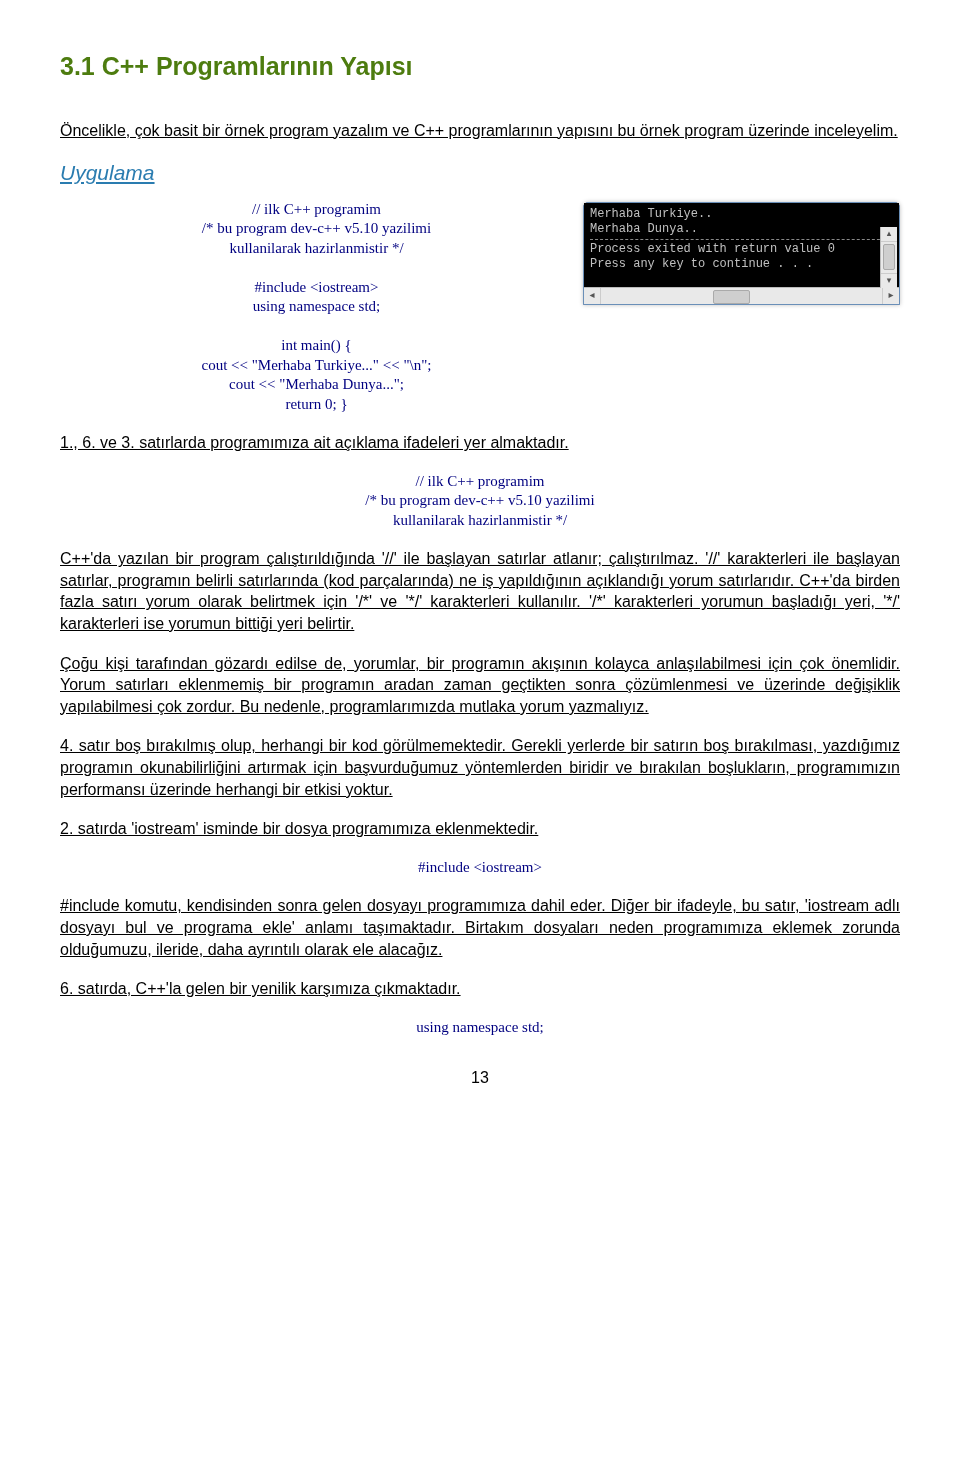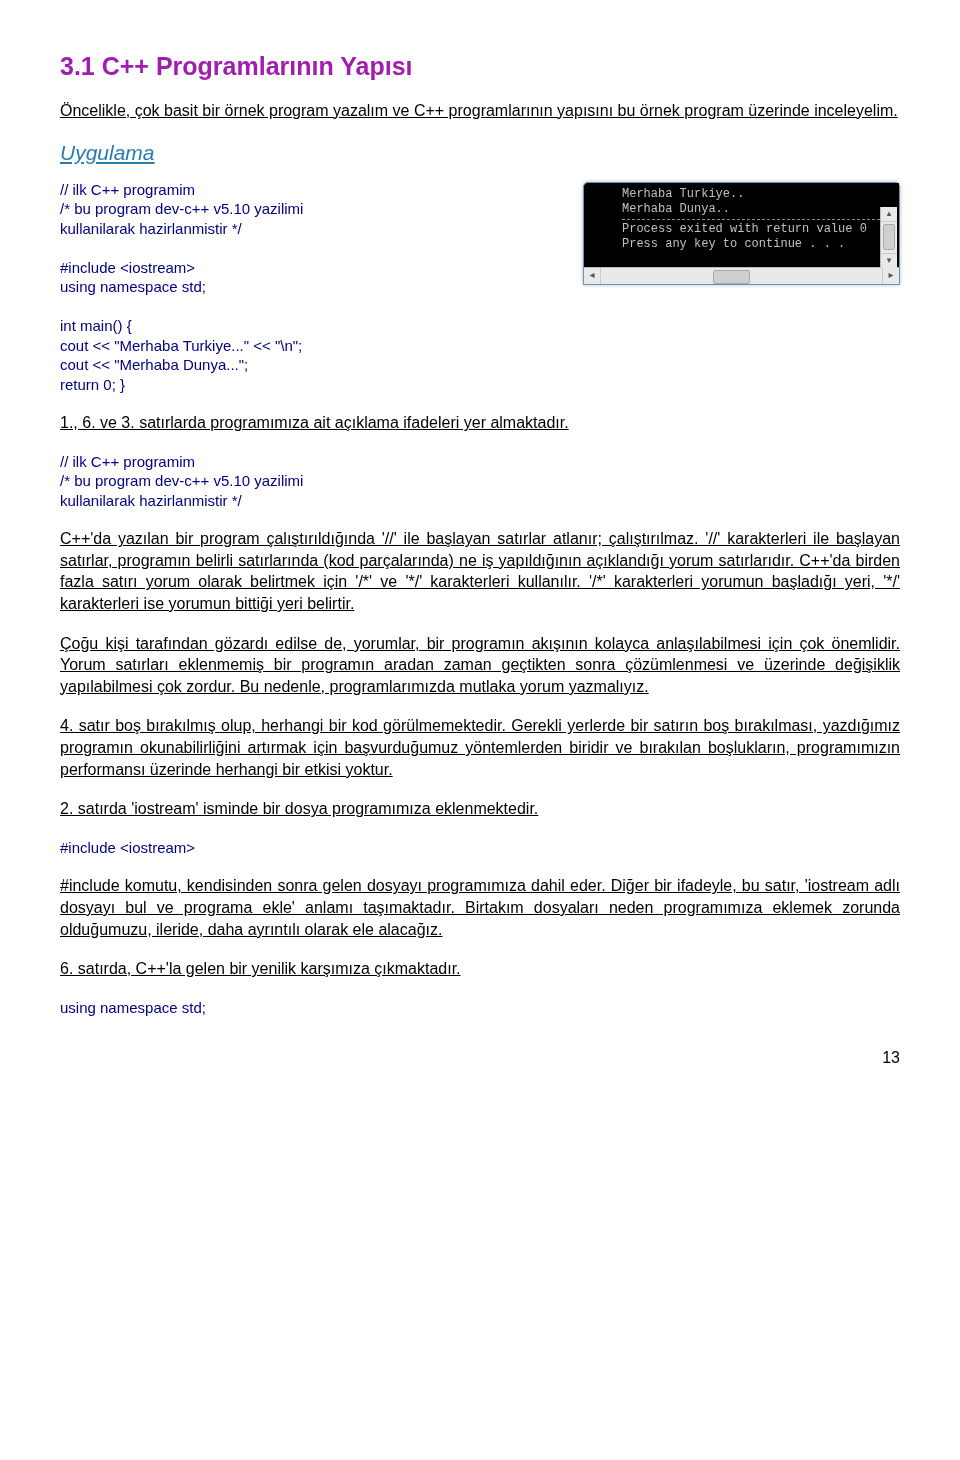--- a/index.html
+++ b/index.html
@@ -5,30 +5,31 @@
   body {
     font-family: Arial, Helvetica, sans-serif;
     width: 960px;
     margin: 0;
     padding: 50px 60px 40px 60px;
     box-sizing: border-box;
     font-size: 16px;
     line-height: 1.35;
     color: #000;
   }
-  h2.section { color: #a21caf; font-size: 25px; font-weight: bold; margin: 0 0 16px 0; }
+  h2.section { color: #4d7c0f; font-size: 25px; font-weight: bold; margin: 0 0 36px 0; }
   p { margin: 0 0 18px 0; text-align: justify; text-decoration: underline; }
   p.ital { font-style: italic; color: #2a7cb0; margin-bottom: 12px; font-size: 21px; }
   pre {
-    font-family: Liberation Sans, sans-serif;
+    font-family: Liberation Serif, serif;
     color: #000080;
     font-size: 15px;
     margin: 0 0 18px 0;
     line-height: 1.3;
     white-space: pre-wrap;
+    text-align: center;
   }
   .row { display: flex; align-items: flex-start; gap: 10px; }
   .row pre { flex: 1; }
   .console-win {
     width: 315px;
     border: 1px solid #6a8fb8;
     border-radius: 5px 5px 0 0;
     box-shadow: 0 0 4px rgba(0,0,0,0.25);
     font-family: "Tahoma", sans-serif;
     font-size: 11px;
@@ -51,35 +52,34 @@
   .wbtn { width: 26px; height:16px; border:1px solid #7b93b1; border-radius:2px; background:linear-gradient(#f7fbff,#dce9f5); display:flex;align-items:center;justify-content:center; font-size:10px; color:#334;}
   .wbtn.close { background: linear-gradient(#f3a2a2,#d64545); color:#fff; border-color:#a32f2f;}
   .term-body {
     background:#000;
     color:#c0c0c0;
     font-family:"Lucida Console","Courier New",monospace;
     font-size:12px;
     padding:4px 4px 2px 6px;
     line-height:1.25;
     min-height: 78px;
-    margin-left: 32px;
   }
   .term-body .hr { border-top:1px dashed #888; margin: 2px 0;}
   .scrollbars { display:flex; background:#e9e9e9; height:16px; border-top:1px solid #bbb;}
   .scrollbars .arrow { width:16px; text-align:center; font-size:10px; color:#555; border-right:1px solid #ccc;}
   .scrollbars .arrow:last-child{ border-left:1px solid #ccc; border-right:none;}
   .scrollbars .track{ flex:1; position:relative;}
   .scrollbars .thumb{ position:absolute; left:40%; width:35px; height:12px; top:2px; background:#cfcfcf; border:1px solid #aaa; border-radius:2px;}
   .vscroll { position:absolute; right:2px; top:24px; bottom:16px; width:16px; background:#e9e9e9; border-left:1px solid #bbb; display:flex; flex-direction:column;}
   .console-win { position:relative; }
   .vscroll .arrow{ height:14px; text-align:center; font-size:9px; color:#555; border-bottom:1px solid #ccc;}
   .vscroll .arrow:last-child{ border-top:1px solid #ccc; border-bottom:none;}
   .vscroll .track{ flex:1; position:relative;}
   .vscroll .thumb{ position:absolute; top:2px; left:2px; right:2px; height:24px; background:#cfcfcf; border:1px solid #aaa; border-radius:2px;}
-  .pagenum { text-align: right; margin-top: 30px; font-size: 16px;}
+  .pagenum { text-align: center; margin-top: 30px; font-size: 16px;}
 </style>
 </head>
 <body>
 
 <h2 class="section">3.1 C++ Programlarının Yapısı</h2>
 
 <p>Öncelikle, çok basit bir örnek program yazalım ve C++ programlarının yapısını bu örnek program üzerinde inceleyelim.</p>
 
 <p class="ital">Uygulama</p>
 

